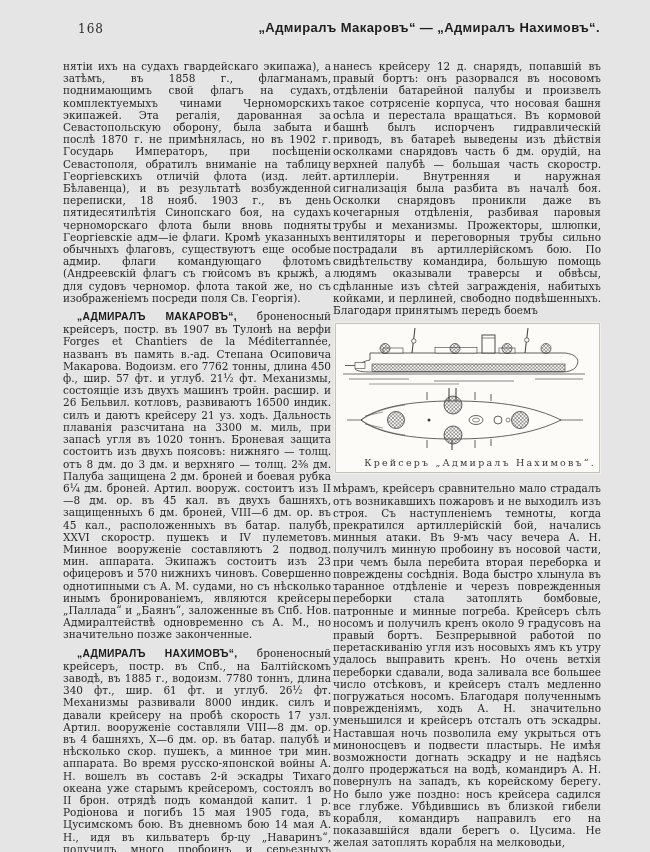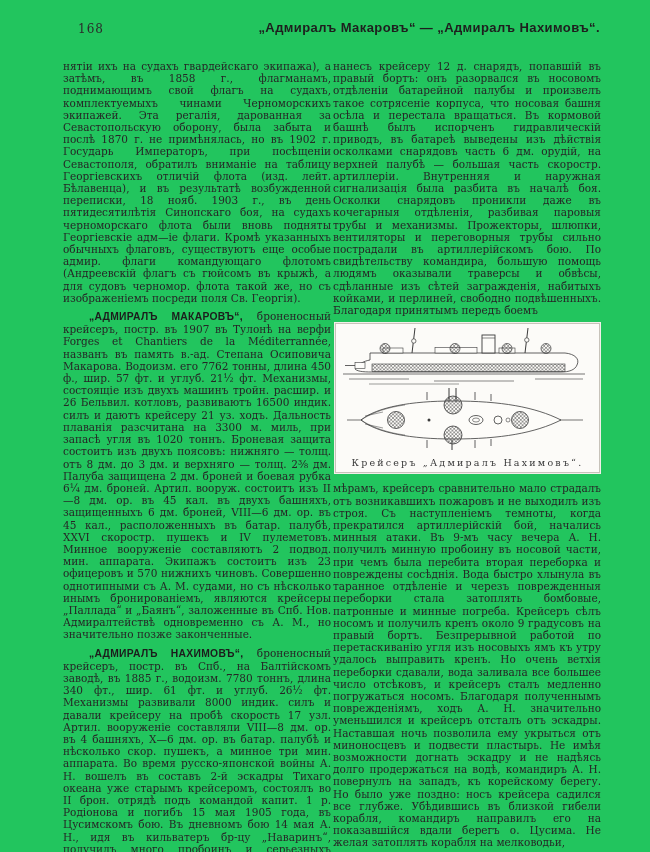--- a/index.html
+++ b/index.html
@@ -1,19 +1,19 @@
 <!DOCTYPE html>
 <html><head>
 <meta charset="utf-8">
 <style>
   html,body{margin:0;padding:0;background:#ffffff;}
   .page{
     position:relative;
     width:650px;height:852px;
-    background:#22c55e;
+    background:#e5e5e5;
     overflow:hidden;
     font-family:"DejaVu Serif","Liberation Serif",serif;
     color:#232323;
   }
   .header-row{
     position:absolute;top:20px;left:63px;width:537px;height:18px;
   }
   .page-number{
     position:absolute;left:15px;top:2px;
     font-size:12px;letter-spacing:1px;color:#2b2b2b;
@@ -31,33 +31,33 @@
     font-size:10.5px;line-height:12.2px;
     text-align:justify;text-justify:inter-word;
     color:#262626;
   }
   .col-left{left:0;}
   .col-right{left:270px;}
   .col p{margin:0;padding:0;}
   p.entry{margin-top:6px;text-indent:14px;}
   .headword{
     font-family:"Liberation Sans","DejaVu Sans",sans-serif;
-    font-weight:bold;font-size:10.3px;letter-spacing:0.3px;color:#1c1c1c;margin-left:12px;
+    font-weight:bold;font-size:10.3px;letter-spacing:0.3px;color:#1c1c1c;
   }
   figure.ship-figure{
     margin:7px 0 9px 2px;padding:4px 3px 3px 3px;
     width:257px;
     border:1px solid #c7c3ba;
     background:#fcfbf8;
     box-shadow:0 0 0 1px #f1efe9;
   }
   figure.ship-figure svg{display:block;}
   figcaption{
     margin-top:3px;
-    text-align:center;
+    text-align:right;
     font-size:9.5px;letter-spacing:2.2px;color:#3a3a3a;
     white-space:nowrap;
   }
 </style>
 </head>
 <body>
 
 <div class="page">
 
   <div class="header-row">

